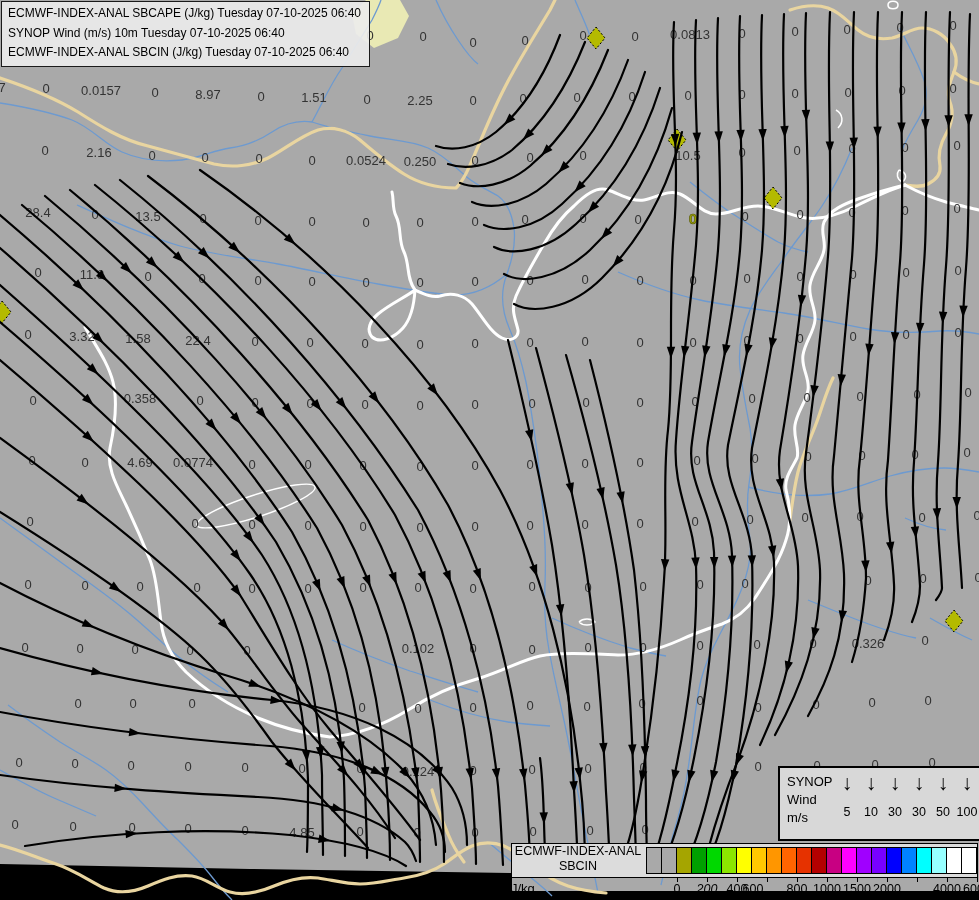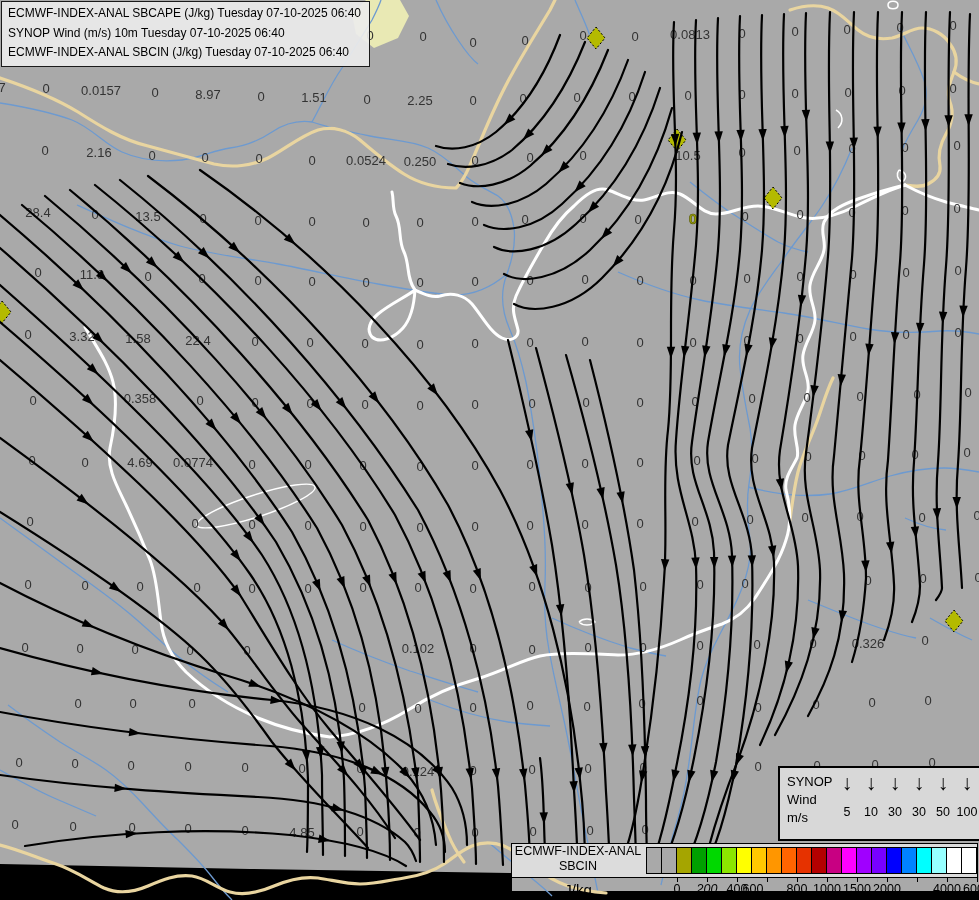--- a/index.html
+++ b/index.html
@@ -18,22 +18,22 @@
   #synop-cols{flex:1;display:flex;justify-content:space-around;padding-top:2px;}
   .synop-col{text-align:center;width:24px;}
   .synop-col .arr{font-size:21px;font-weight:bold;line-height:26px;color:#000;}
   .synop-col .val{font-size:12.5px;color:#000;margin-top:9px;}
   
   #cape-box{position:absolute;left:511px;top:843px;width:467px;height:50px;z-index:6;}
   #cape-frame{position:absolute;left:0;top:0;width:465px;height:33px;
     background:#dcdcdc;border:1px solid #000;}
   #cape-names{position:absolute;left:0;top:1px;width:134px;text-align:center;}
   #cape-names div{font-size:12.5px;line-height:15px;color:#000;}
-  #cape-units{position:absolute;left:0;top:38px;width:134px;text-align:center;
-    font-size:15px;color:#000;}
+  #cape-units{position:absolute;left:0;top:38px;width:134px;
+    font-size:13px;color:#000;}
   #cape-swatches{position:absolute;left:135px;top:4px;height:25px;display:flex;
     border:1px solid #000;}
   .swatch{width:14px;height:25px;border-right:1px solid #000;}
   .swatch:last-child{border-right:none;}
   .cape-tick{position:absolute;top:34px;width:1px;height:5px;background:#000;}
   .cape-lab{position:absolute;top:39px;width:44px;margin-left:-22px;text-align:center;
     font-size:12.5px;color:#000;}
 </style>
 </head>
 <body>

